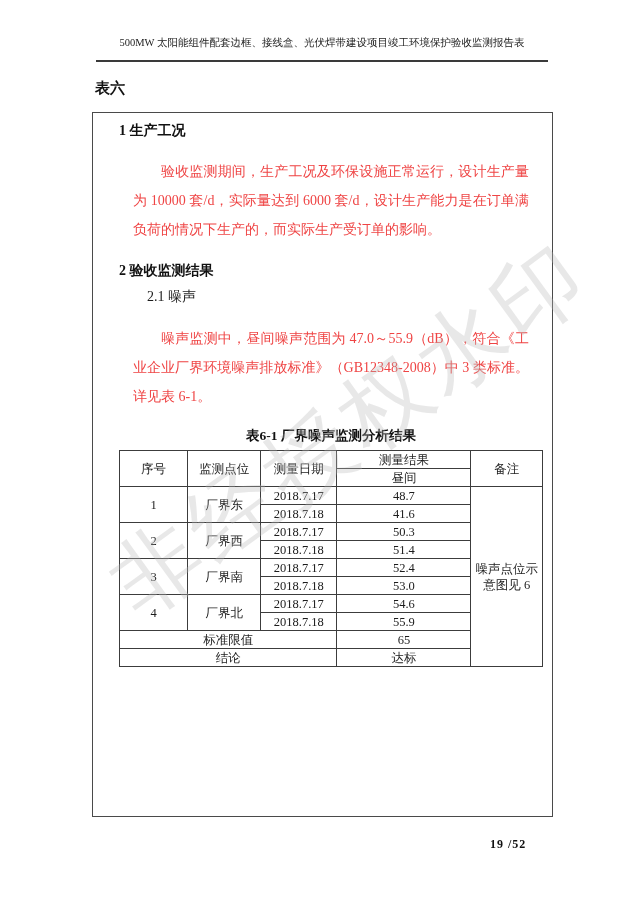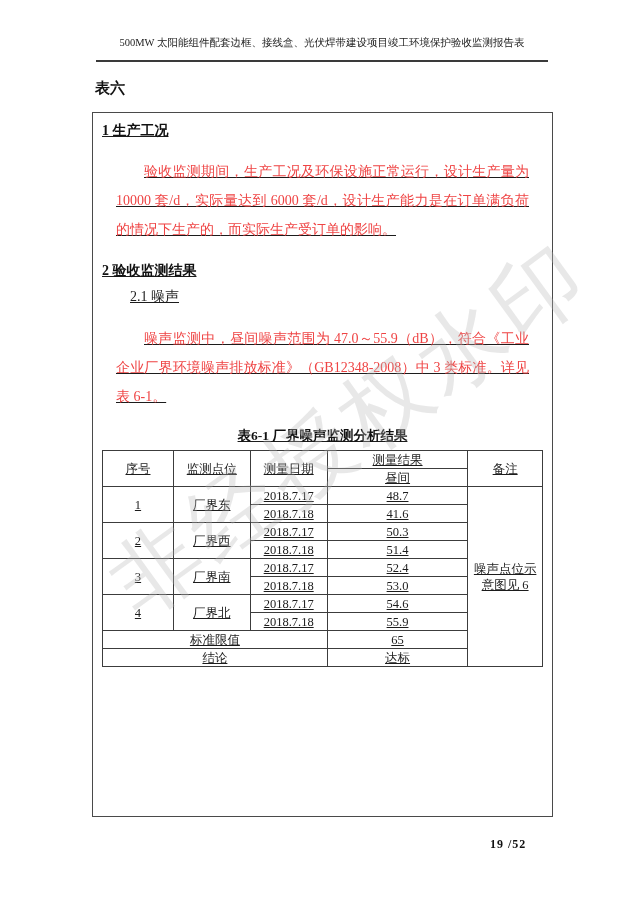--- a/index.html
+++ b/index.html
@@ -24,23 +24,22 @@
   .table-label{
     position:absolute;left:95px;top:79px;
     font-size:15px;font-weight:bold;color:#111;
   }
   
   .main-box{
     position:absolute;left:92px;top:112px;
     width:461px;height:705px;
     border:1px solid #4a4a4a;
     box-sizing:border-box;
-    padding:5px 9px 0 9px;
+    padding:5px 9px 0 26px;
     background:transparent;
-    text-decoration:underline;
   }
   .sec-title{
     font-size:14px;font-weight:bold;line-height:25px;color:#111;
   }
   .para{
     font-size:14px;line-height:29px;
     text-indent:2em;text-align:justify;color:#ef4444;
     margin:14px;
   }
   .sub-title{

